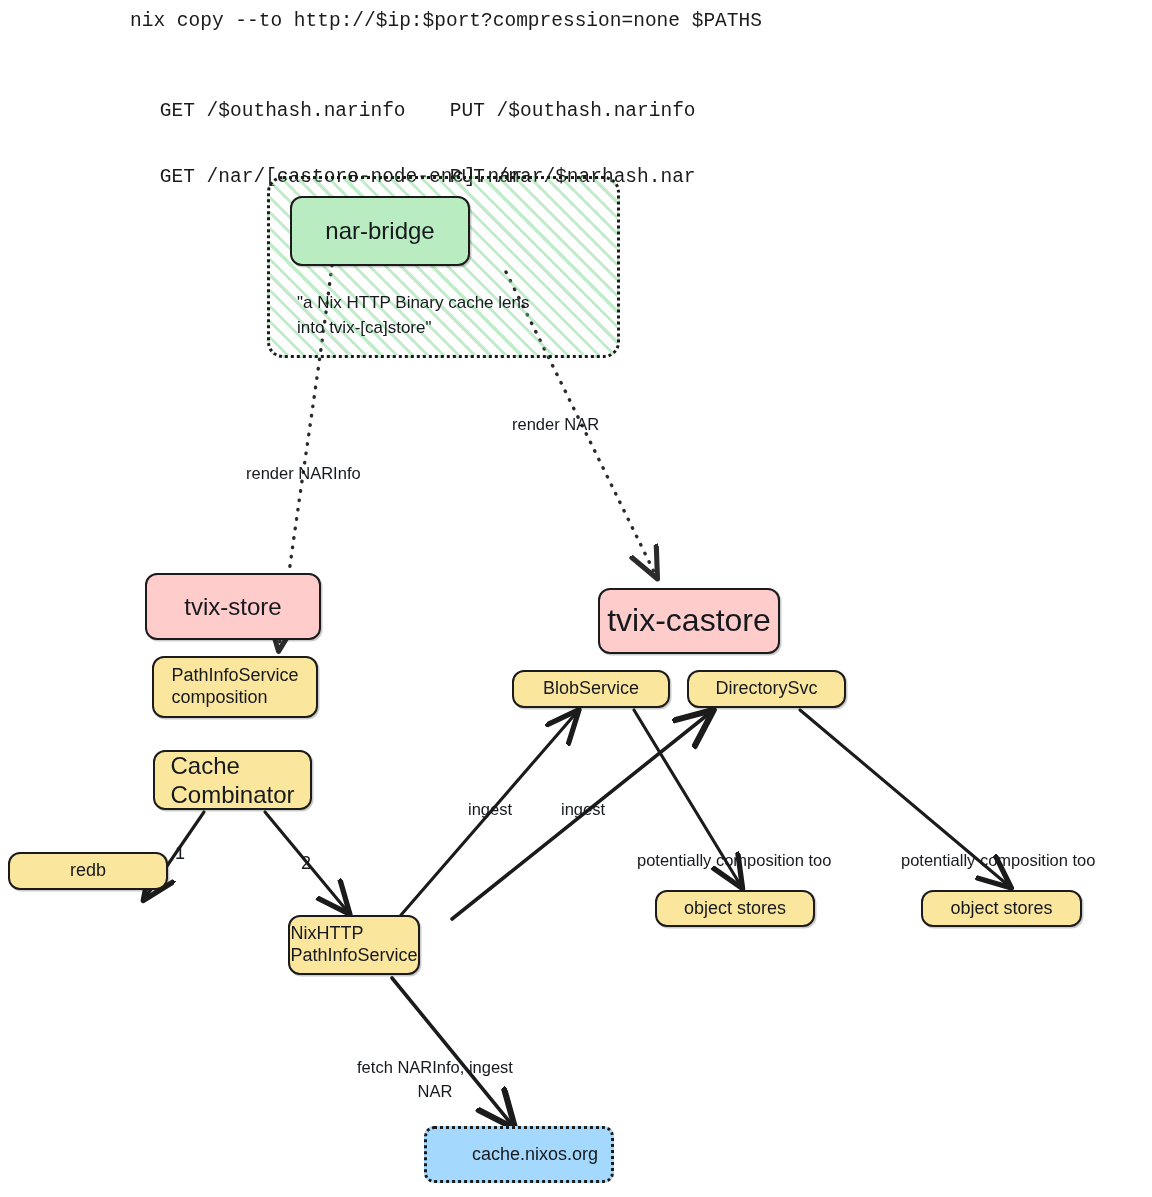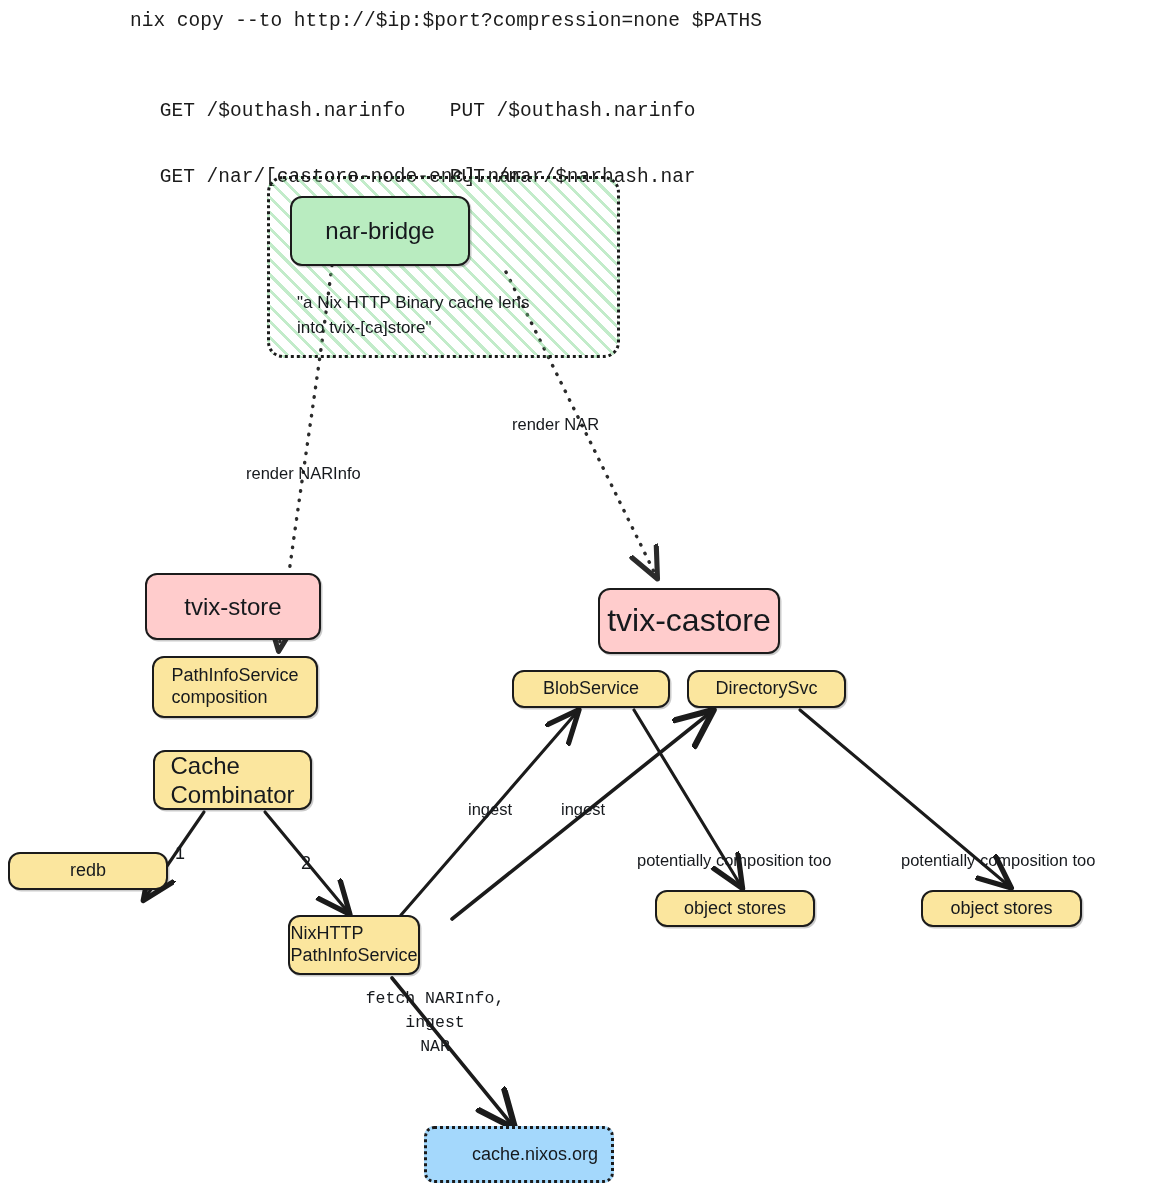--- a/index.html
+++ b/index.html
@@ -152,14 +152,14 @@
 <div class="elabel num" style="left:298px;top:853px;width:16px;">2</div>
 
 <div class="elabel" style="left:460px;top:800px;width:60px;">ingest</div>
 
 <div class="elabel" style="left:552px;top:800px;width:62px;">ingest</div>
 
 <div class="elabel" style="left:637px;top:851px;width:256px;text-align:left;">potentially composition too</div>
 
 <div class="elabel" style="left:901px;top:851px;width:256px;text-align:left;">potentially composition too</div>
 
-<div class="elabel" style="left:334px;top:987px;width:202px;white-space:pre-line;line-height:1.45;font-family:Liberation Mono, monospace;">fetch NARInfo, ingest
+<div class="elabel" style="left:334px;top:1056px;width:202px;white-space:pre-line;line-height:1.45;">fetch NARInfo, ingest
 NAR</div>
 
 </body></html>

